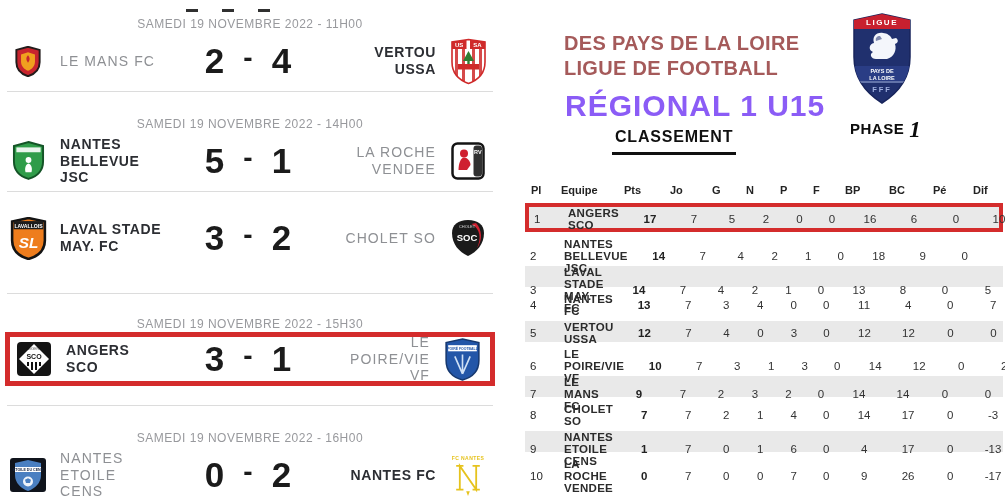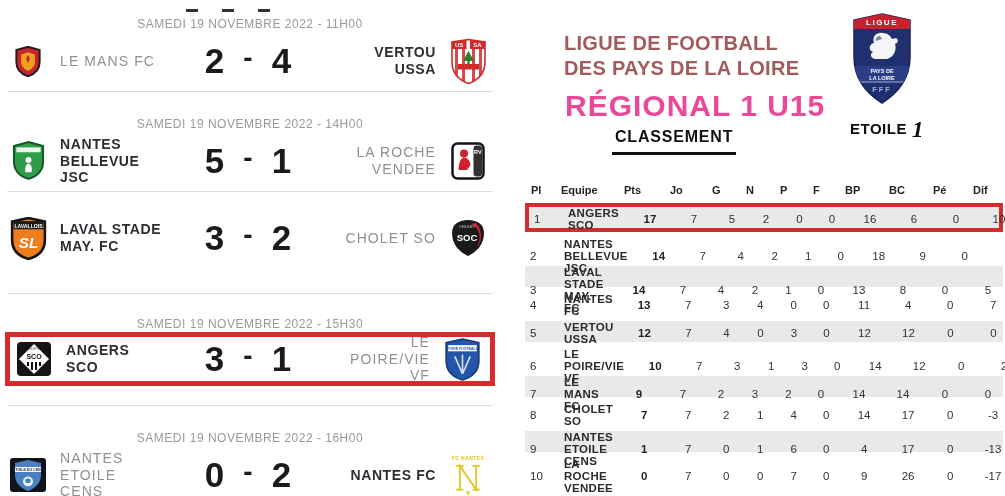--- a/index.html
+++ b/index.html
@@ -54,21 +54,21 @@
 
   
   .standings { position:absolute; left:520px; top:0; width:485px; height:496px; }
 
   .league-title {
     position:absolute; left:44px; top:31px;
     font-size:20px; font-weight:bold; color:#a55a5a; letter-spacing:.3px; line-height:1.25;
   }
   .competition {
     position:absolute; left:45px; top:89px;
-    font-size:30px; font-weight:bold; color:#ec4899; letter-spacing:1px;
+    font-size:30px; font-weight:bold; color:#8b5cf6; letter-spacing:1px;
   }
   .classement {
     position:absolute; left:92px; top:128px;
     font-size:16px; font-weight:bold; color:#101010; letter-spacing:.8px;
     padding:0 3px 6px; border-bottom:3px solid #101010;
   }
 
   .logo-wrap { position:absolute; left:330px; top:12px; width:84px; }
   .phase { margin-top:7px; font-size:15px; font-weight:bold; color:#0c0c0c; letter-spacing:.5px; }
   .phase em {
@@ -296,22 +296,22 @@
       </div>
     </div>
 
   </div>
       </div>
   </section>
 
   <section class="standings">
 
     <div class="league-title">
+      <div>DES PAYS DE LA LOIRE</div>
       <div>LIGUE DE FOOTBALL</div>
-      <div>DES PAYS DE LA LOIRE</div>
     </div>
 
     <div class="competition">RÉGIONAL 1 U15</div>
 
     <div class="classement">CLASSEMENT</div>
 
     <div class="logo-wrap">
       <svg width="64" height="94" viewBox="0 0 64 94">
         <defs>
             <clipPath id="lgclip">
@@ -325,21 +325,21 @@
           <rect x="0" y="69" width="64" height="2" fill="#8fa0d0" opacity=".6"></rect>
         </g>
         <text x="32" y="12.5" font-size="8" font-weight="bold" fill="#ffffff" text-anchor="middle" letter-spacing="1.5">LIGUE</text>
         <path d="M33 21c-7-1-11 4-9 10c-5 1-6 7-1 9c-4 2-2 7 3 7h11c7-2 10-9 8-15c3-1 4-4 1-6l-4 1c-1-3-5-6-9-6z" fill="#f4f6fb"></path>
         <path d="M30 24c-3 0-5 2-4 5l6-2z" fill="#20306e" opacity=".55"></path>
         <text x="32" y="60.5" font-size="5.5" font-weight="bold" fill="#ffffff" text-anchor="middle">PAYS DE</text>
         <text x="32" y="67.5" font-size="5.5" font-weight="bold" fill="#ffffff" text-anchor="middle">LA LOIRE</text>
         <text x="32" y="80" font-size="7.5" font-weight="bold" fill="#9fb0e0" text-anchor="middle" letter-spacing="2">FFF</text>
       </svg>
       <div class="phase">
-        <span>ETOILE</span><em>1</em>
+        <span>PHASE</span><em>1</em>
       </div>
     </div>
 
     <div class="table">
       <div class="thead" id="table-head">
           <span class="h-0">Pl</span>
           <span class="h-1">Equipe</span>
           <span class="h-2">Pts</span>
           <span class="h-3">Jo</span>
           <span class="h-4">G</span>

